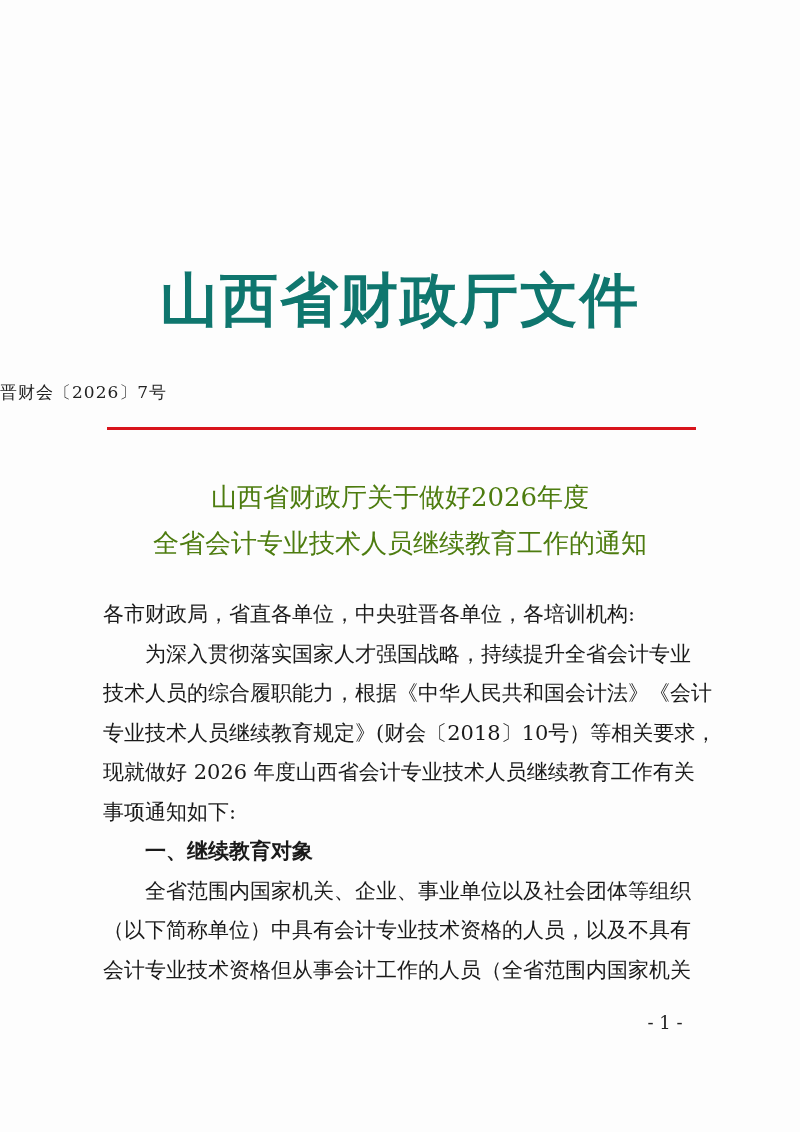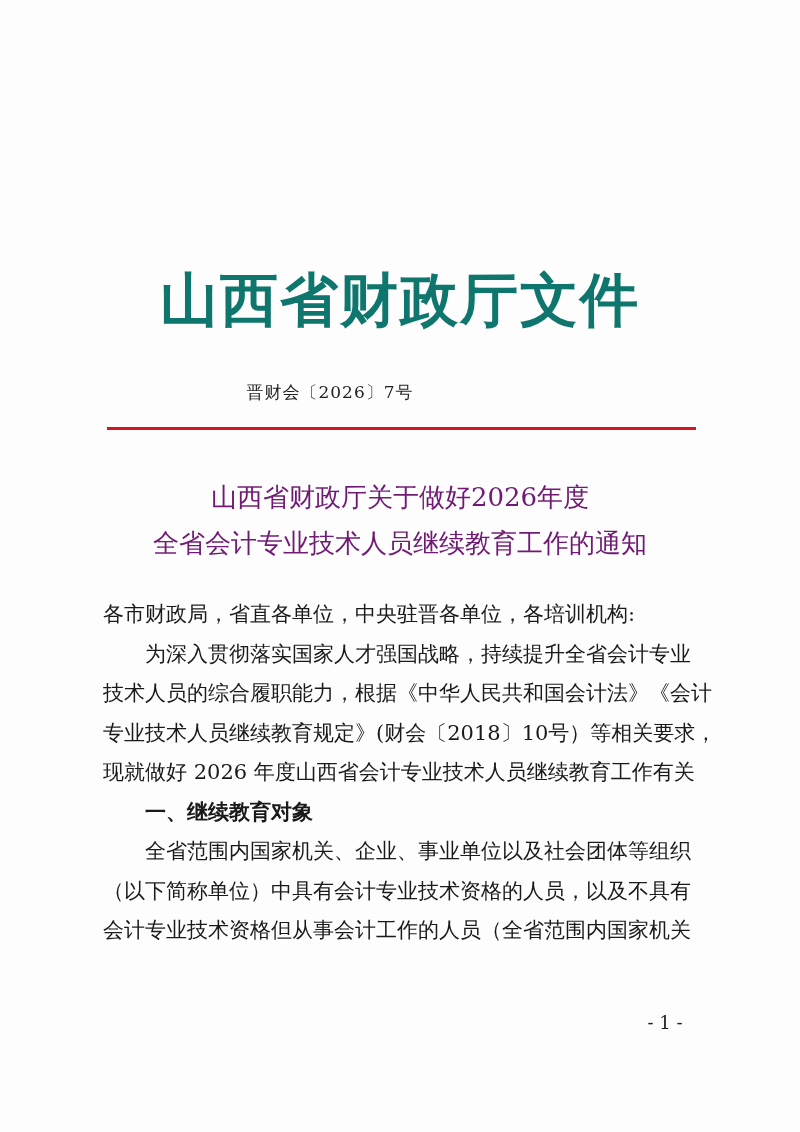--- a/index.html
+++ b/index.html
@@ -20,39 +20,39 @@
     font-family: "DejaVu Serif", "Liberation Serif", serif;
     font-weight: bold;
     font-size: 58px;
     letter-spacing: 2px;
     line-height: 76px;
   }
   .doc-number {
     position: absolute;
     left: 0; width: 660px;
     top: 381px;
-    text-align: center;
+    text-align: left;
     font-size: 17px;
     letter-spacing: 1px;
     color: #222;
   }
   .red-rule {
     position: absolute;
     left: 107px; width: 589px;
     top: 427px; height: 3px;
     background: #d8141c;
   }
   .doc-heading {
     position: absolute;
     left: 0; width: 800px;
     top: 474px;
     text-align: center;
     font-size: 26px;
     line-height: 46px;
-    color: #701a75;
+    color: #4d7c0f;
   }
   .doc-heading div { white-space: nowrap; }
   .body-text {
     position: absolute;
     left: 103px; width: 600px;
     top: 595px;
     font-size: 21px;
     line-height: 39.5px;
     color: #1a1a1a;
   }
@@ -85,19 +85,20 @@
   <div>山西省财政厅关于做好2026年度</div>
   <div>全省会计专业技术人员继续教育工作的通知</div>
 </div>
 
 <div class="body-text">
   <p>各市财政局，省直各单位，中央驻晋各单位，各培训机构:</p>
   <p class="indent">为深入贯彻落实国家人才强国战略，持续提升全省会计专业</p>
   <p>技术人员的综合履职能力，根据《中华人民共和国会计法》《会计</p>
   <p>专业技术人员继续教育规定》(财会〔2018〕10号）等相关要求，</p>
   <p>现就做好 2026 年度山西省会计专业技术人员继续教育工作有关</p>
+  <p>事项通知如下:</p>
   <p class="section-heading">一、继续教育对象</p>
   <p class="indent">全省范围内国家机关、企业、事业单位以及社会团体等组织</p>
   <p>（以下简称单位）中具有会计专业技术资格的人员，以及不具有</p>
   <p>会计专业技术资格但从事会计工作的人员（全省范围内国家机关</p>
 </div>
 
 <div class="page-number">- 1 -</div>
 
 </body></html>

